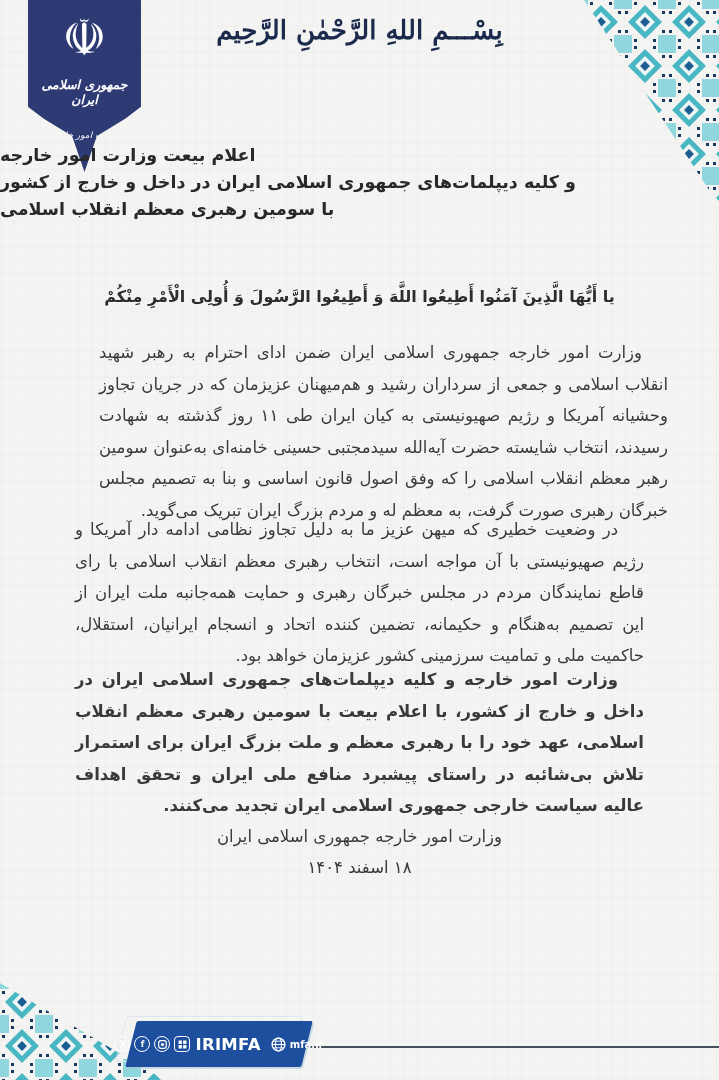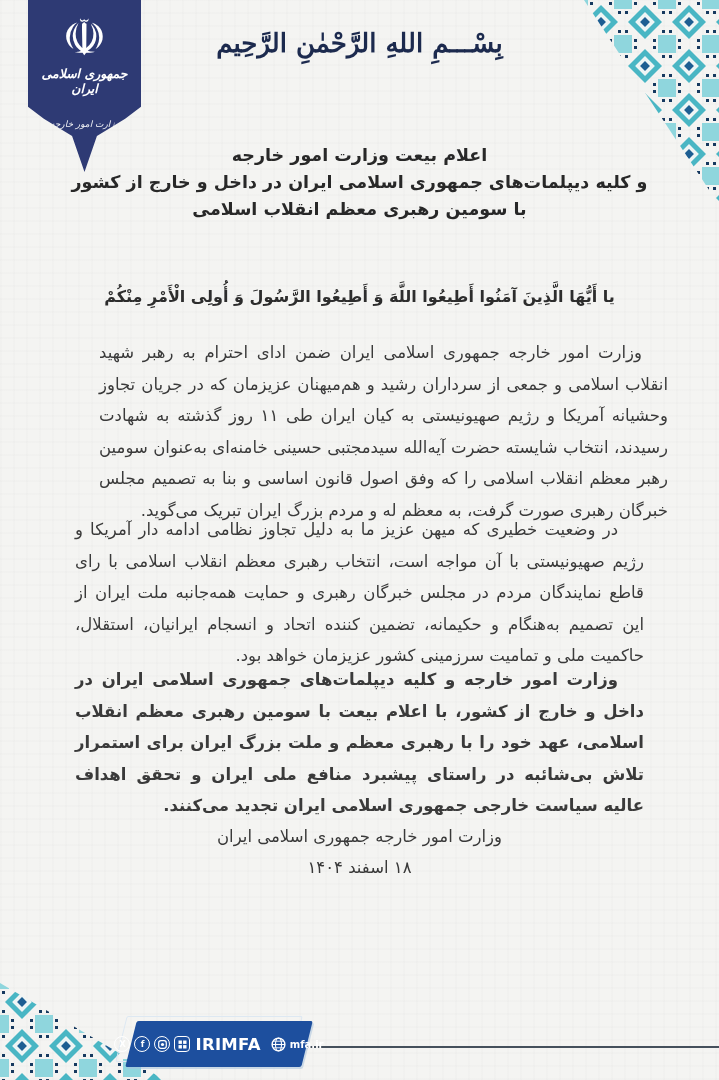--- a/index.html
+++ b/index.html
@@ -23,33 +23,33 @@
   .corner.bl { bottom:0; left:0; }
 
   
   .emblem {
     position:absolute; left:28px; top:0; width:113px; height:172px;
     background:#2e3a74; color:#fff; text-align:center;
     clip-path: polygon(0 0,100% 0,100% 62%,86% 69%,61% 79%,50% 100%,39% 79%,14% 69%,0 62%);
     display:flex; flex-direction:column; align-items:center;
   }
   .emblem-symbol { font-size:50px; line-height:1; margin-top:13px; }
-  .emblem-line1 { font-size:12.5px; font-style:italic; font-weight:bold; margin-top:3px; direction:rtl; }
+  .emblem-line1 { font-size:12.5px; font-style:italic; font-weight:bold; margin-top:14px; direction:rtl; }
   .emblem-line2 { font-size:9px;  font-style:italic; margin-top:23px; opacity:.95; direction:rtl; }
 
   
   .bismillah {
-    position:absolute; top:28px; left:0; width:100%; text-align:center;
+    position:absolute; top:15px; left:0; width:100%; text-align:center;
     font-size:26px; font-weight:bold; color:#1c2a4e; direction:rtl;
     font-family:"DejaVu Serif","Liberation Serif",serif;
   }
 
   
   .title {
-    position:absolute; top:142px; left:0; width:100%; text-align:center;
+    position:absolute; top:142px; left:0; width:100%; text-align:left;
     color:#282828; font-weight:bold; font-size:17.5px; line-height:27px; direction:rtl;
   }
 
   
   .verse {
     position:absolute; top:287px; left:0; width:100%; text-align:center;
     font-size:16px; font-weight:600; color:#2d2d2d; direction:rtl;
   }
 
   

